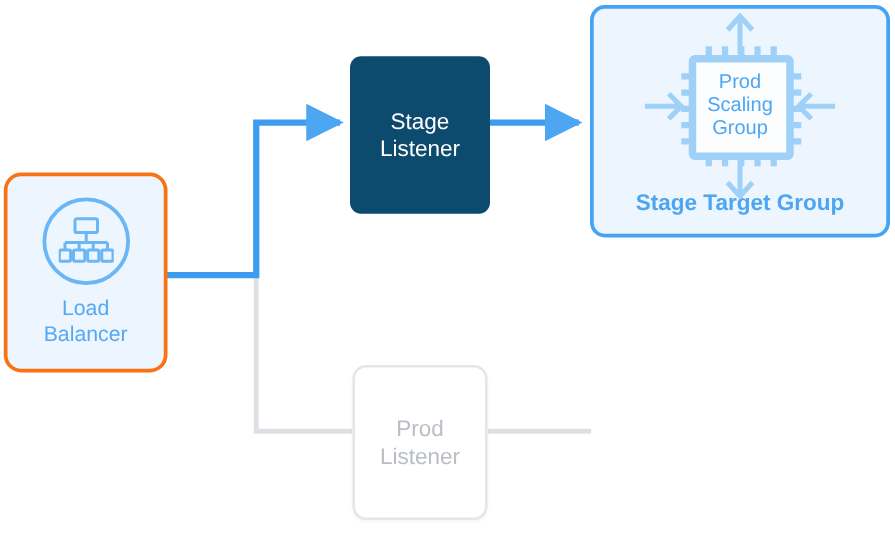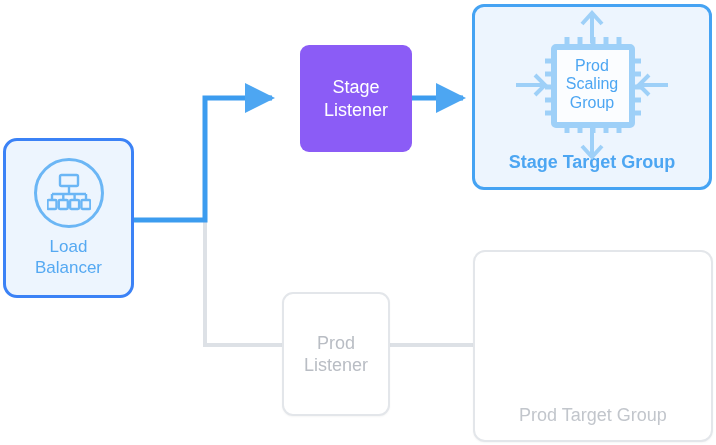--- a/index.html
+++ b/index.html
@@ -23,21 +23,21 @@
     justify-content: center;
   }
 
   
   #load-balancer {
     left: 3px;
     top: 138px;
     width: 131px;
     height: 160px;
     background: #EDF5FE;
-    border: 3px solid #3b82f6;
+    border: 3px solid #f97316;
     border-radius: 14px;
     flex-direction: column;
     gap: 8px;
   }
   #lb-icon-wrap {
     width: 64px;
     height: 64px;
     border: 3px solid #6BB6F5;
     border-radius: 50%;
     display: flex;
@@ -52,24 +52,23 @@
   #load-balancer .node-label {
     color: #55A9F2;
     font-size: 17px;
   }
 
   
   #stage-listener {
     left: 280px;
     top: 45px;
     width: 112px;
-    height: 107px;
-    background: #8b5cf6;
+    height: 126px;
+    background: #0c4a6e;
     border-radius: 9px;
-    margin-left: 20px;
   }
   #stage-listener .node-label {
     color: #ffffff;
     font-size: 18px;
   }
 
   
   #stage-target-group {
     left: 472px;
     top: 4px;
@@ -243,17 +242,14 @@
 Group</div>
 
     <div class="node-label">Stage Target Group</div>
   </div>
 
   <div class="node" id="prod-listener">
     <div class="node-label">Prod
 Listener</div>
   </div>
 
-  <div class="node" id="prod-target-group">
-    <div class="node-label">Prod Target Group</div>
-  </div>
 
 </div>
 
 </body></html>

